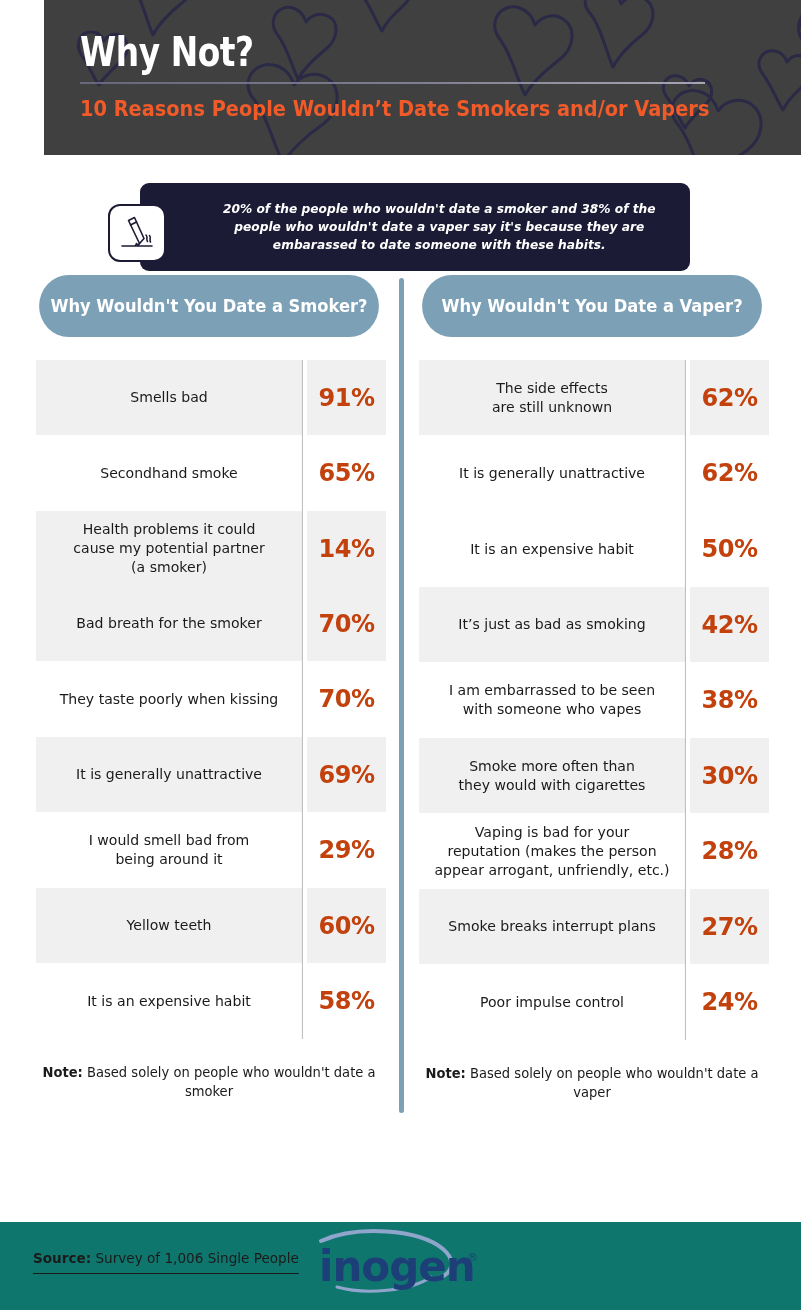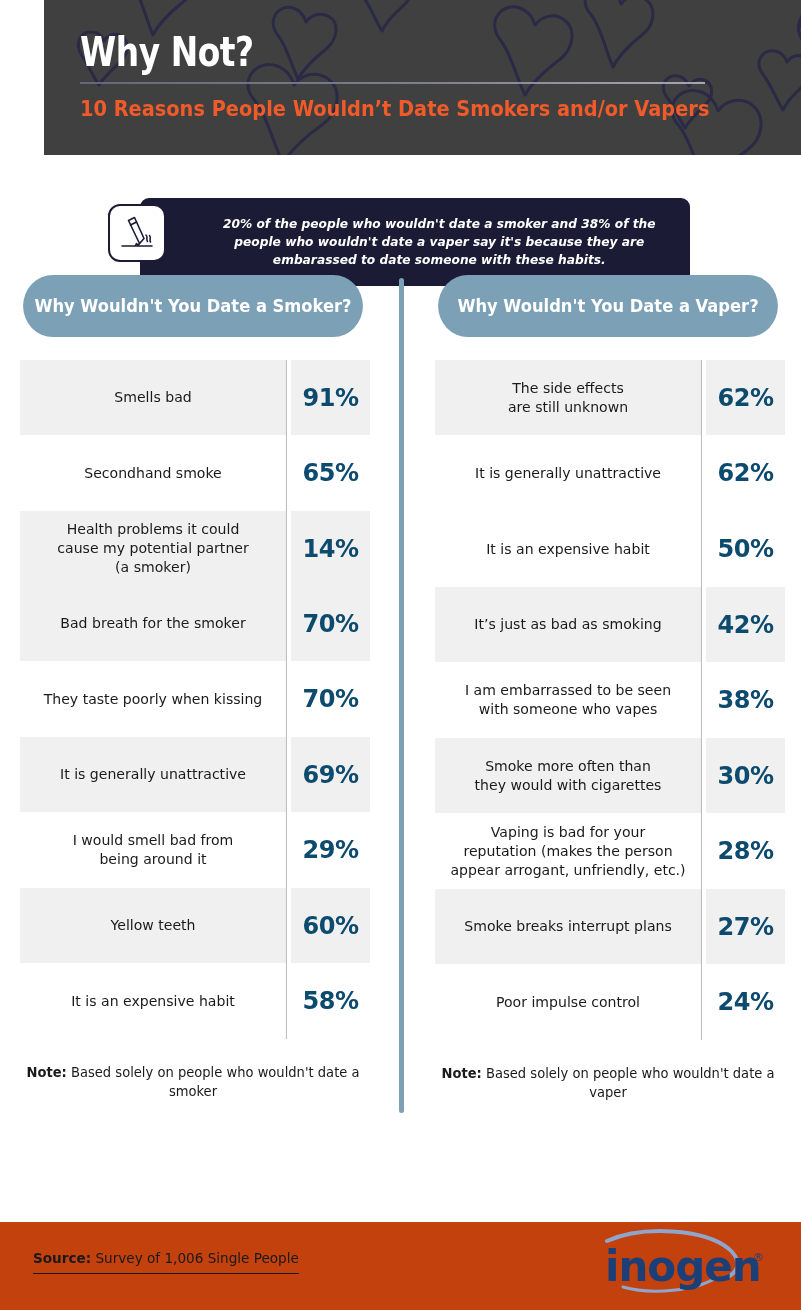--- a/index.html
+++ b/index.html
@@ -70,21 +70,21 @@
   }
 
   
   .callout-wrap {
     position: relative;
     height: 120px;
   }
   .callout-box {
     position: absolute;
     left: 140px;
-    top: 43px;
+    top: 28px;
     width: 550px;
     height: 88px;
     background: #1c1b35;
     border-radius: 9px;
     display: flex;
     align-items: center;
     justify-content: center;
   }
   .callout-text {
     color: #ffffff;
@@ -110,21 +110,21 @@
     display: flex;
     align-items: center;
     justify-content: center;
   }
 
   
   .tables {
     position: relative;
     display: flex;
     justify-content: space-between;
-    padding: 0 16px;
+    padding: 0 32px;
   }
   .vdivider {
     position: absolute;
     left: 399px;
     top: 3px;
     width: 5px;
     height: 835px;
     background: #7ca0b6;
     border-radius: 3px;
   }
@@ -170,21 +170,21 @@
     transform: scaleX(0.97);
   }
   .pct {
     width: 79px;
     display: flex;
     align-items: center;
     justify-content: center;
     font-family: "DejaVu Sans", sans-serif;
     font-weight: 700;
     font-size: 24px;
-    color: #0c4a6e;
+    color: #c2410c;
     letter-spacing: -0.5px;
   }
   .r-h74 { height: 76px; }
   .r-h75 { height: 75px; }
 
   .note {
     margin-top: 24px;
     text-align: center;
     font-family: "DejaVu Sans", sans-serif;
     font-size: 13.5px;
@@ -194,24 +194,23 @@
   }
   .note b { font-weight: 700; }
 
   
   .footer {
     position: absolute;
     left: 0;
     bottom: 0;
     width: 801px;
     height: 88px;
-    background: #c2410c;
-    display: flex;
-    align-items: center;
-    justify-content: space-between;
+    background: #0f766e;
+    display: flex;
+    align-items: center;
     padding: 0 28px 8px 33px;
   }
   .source {
     font-family: "DejaVu Sans", sans-serif;
     font-size: 14px;
     color: #1a1a1a;
     border-bottom: 1.5px solid #1a1a1a;
     padding-bottom: 7px;
     transform: scaleX(0.97);
     transform-origin: left center;

